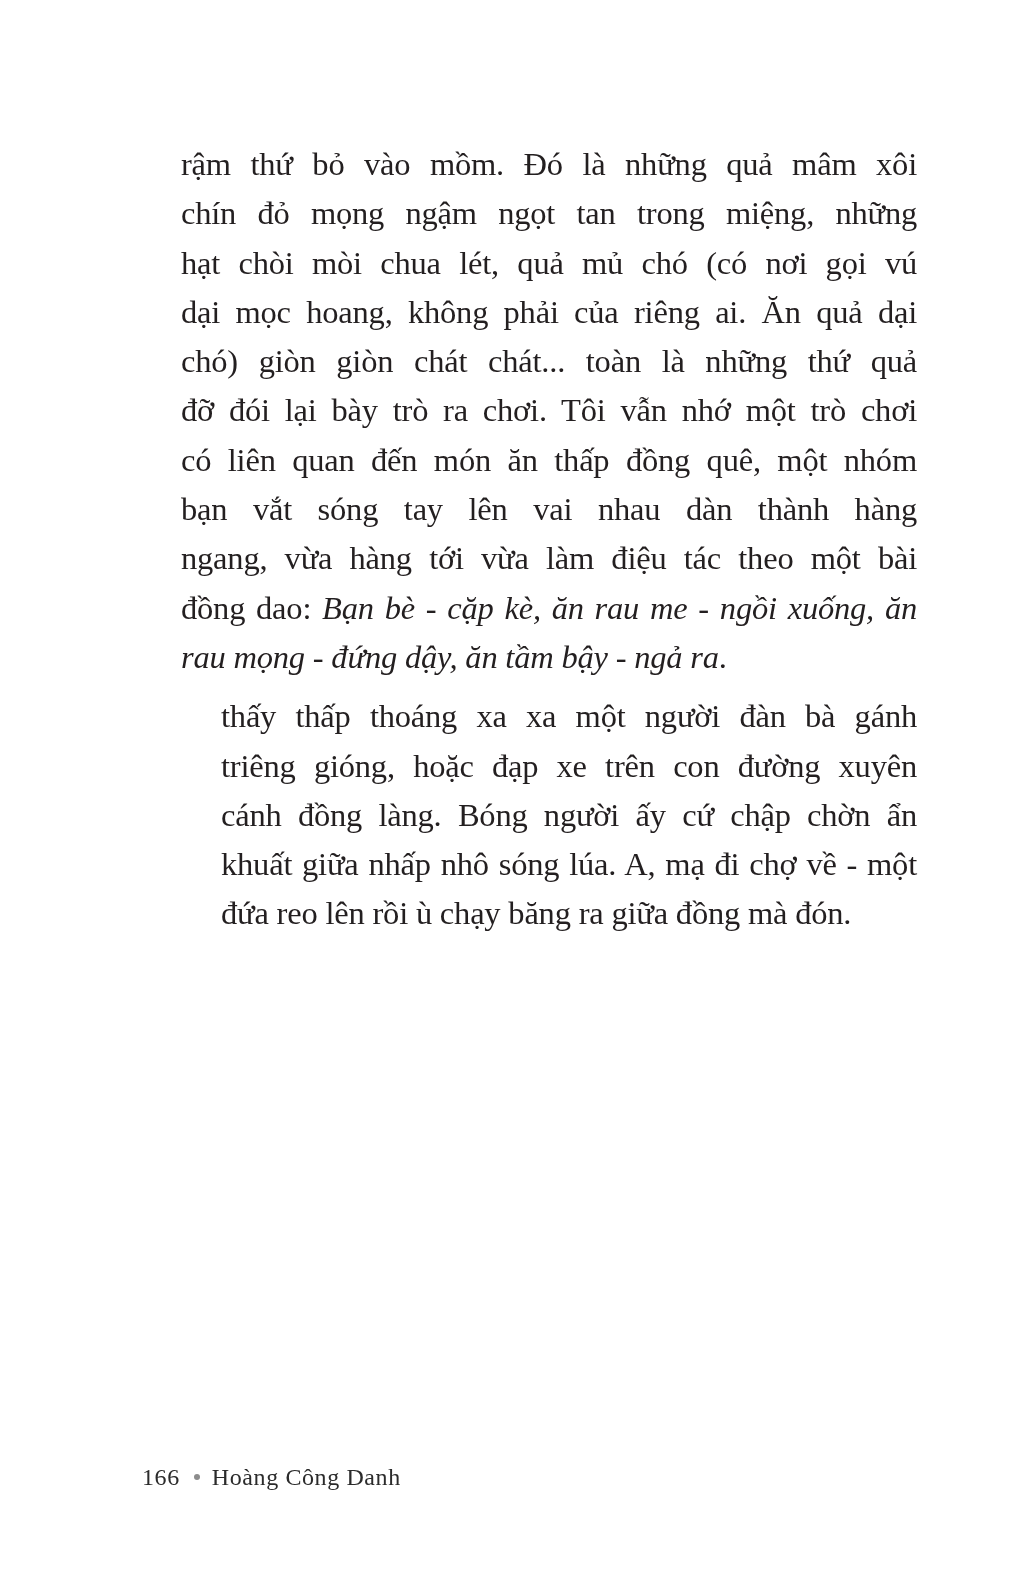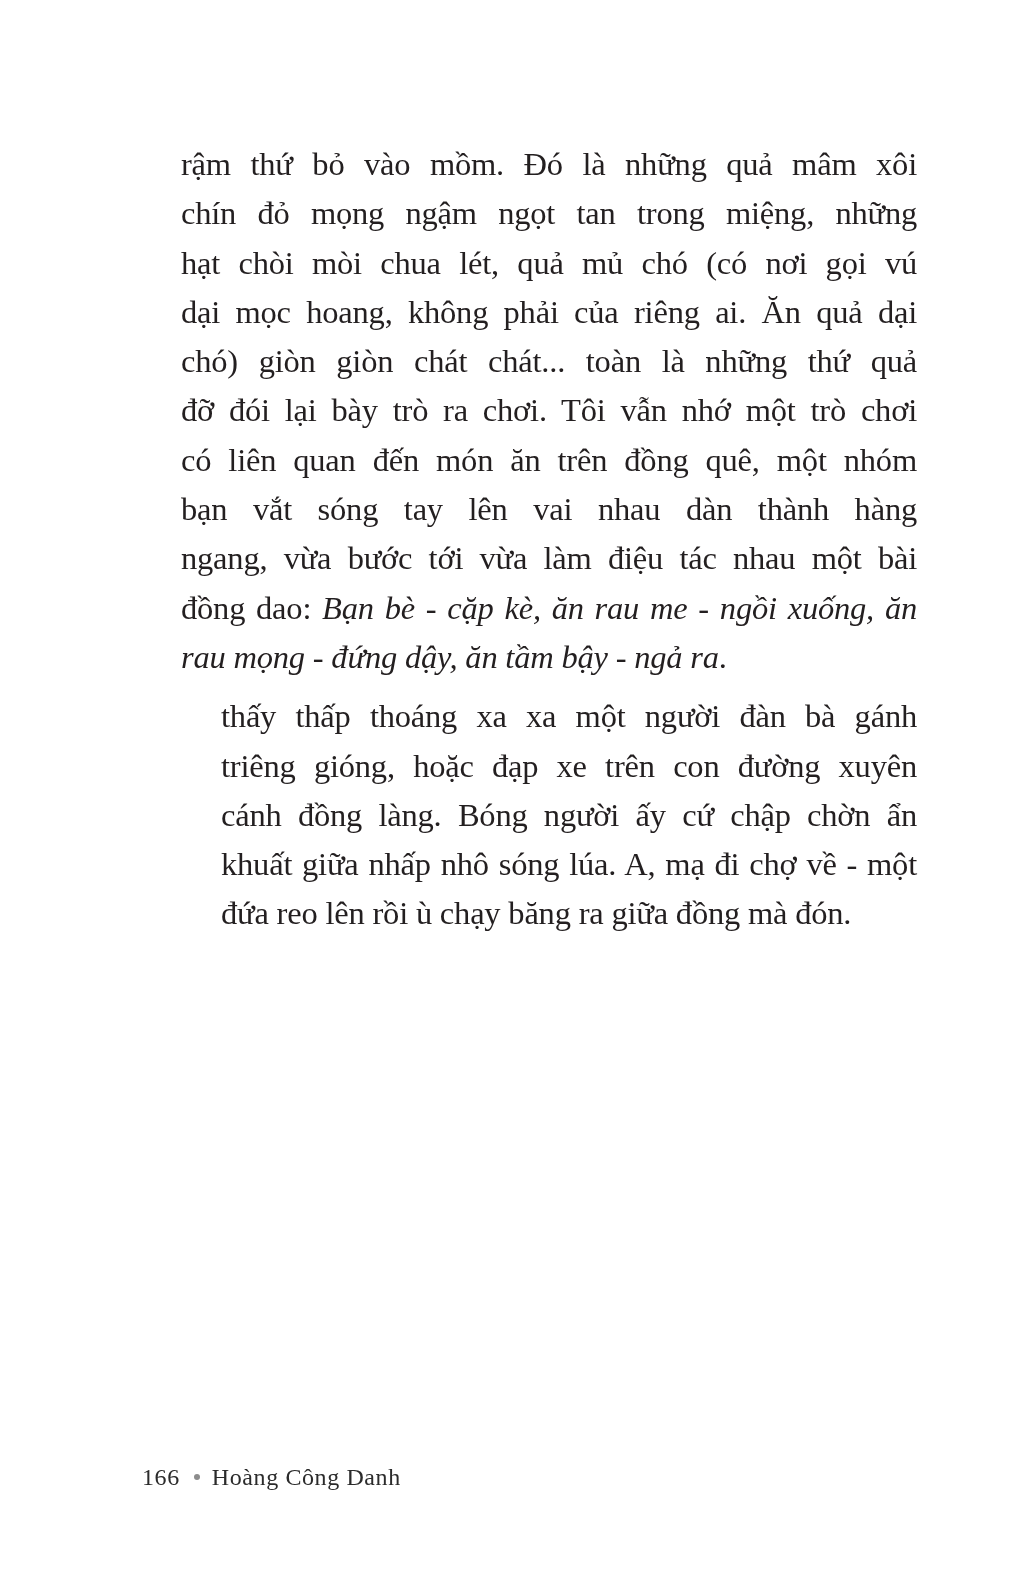--- a/index.html
+++ b/index.html
@@ -76,23 +76,23 @@
 <body>
 
 <div class="page">
   <div class="para">
     <span class="line">rậm thứ bỏ vào mồm. Đó là những quả mâm xôi</span>
     <span class="line">chín đỏ mọng ngậm ngọt tan trong miệng, những</span>
     <span class="line">hạt chòi mòi chua lét, quả mủ chó (có nơi gọi vú</span>
     <span class="line">dại mọc hoang, không phải của riêng ai. Ăn quả dại</span>
     <span class="line">chó) giòn giòn chát chát... toàn là những thứ quả</span>
     <span class="line">đỡ đói lại bày trò ra chơi. Tôi vẫn nhớ một trò chơi</span>
-    <span class="line">có liên quan đến món ăn trên đồng quê, một nhóm</span>
+    <span class="line">có liên quan đến món ăn thấp đồng quê, một nhóm</span>
     <span class="line">bạn vắt sóng tay lên vai nhau dàn thành hàng</span>
-    <span class="line">ngang, vừa bước tới vừa làm điệu tác nhau một bài</span>
+    <span class="line">ngang, vừa hàng tới vừa làm điệu tác theo một bài</span>
     <span class="line"><span>đồng dao: </span><em>Bạn bè - cặp kè, ăn rau me - ngồi xuống, ăn</em></span>
     <span class="line last"><em>rau mọng - đứng dậy, ăn tầm bậy - ngả ra</em><span>.</span></span>
   </div>
 
   <div class="para indent">
     <span class="line">thấy thấp thoáng xa xa một người đàn bà gánh</span>
     <span class="line">triêng gióng, hoặc đạp xe trên con đường xuyên</span>
     <span class="line">cánh đồng làng. Bóng người ấy cứ chập chờn ẩn</span>
     <span class="line">khuất giữa nhấp nhô sóng lúa. A, mạ đi chợ về - một</span>
     <span class="line last">đứa reo lên rồi ù chạy băng ra giữa đồng mà đón.</span>

